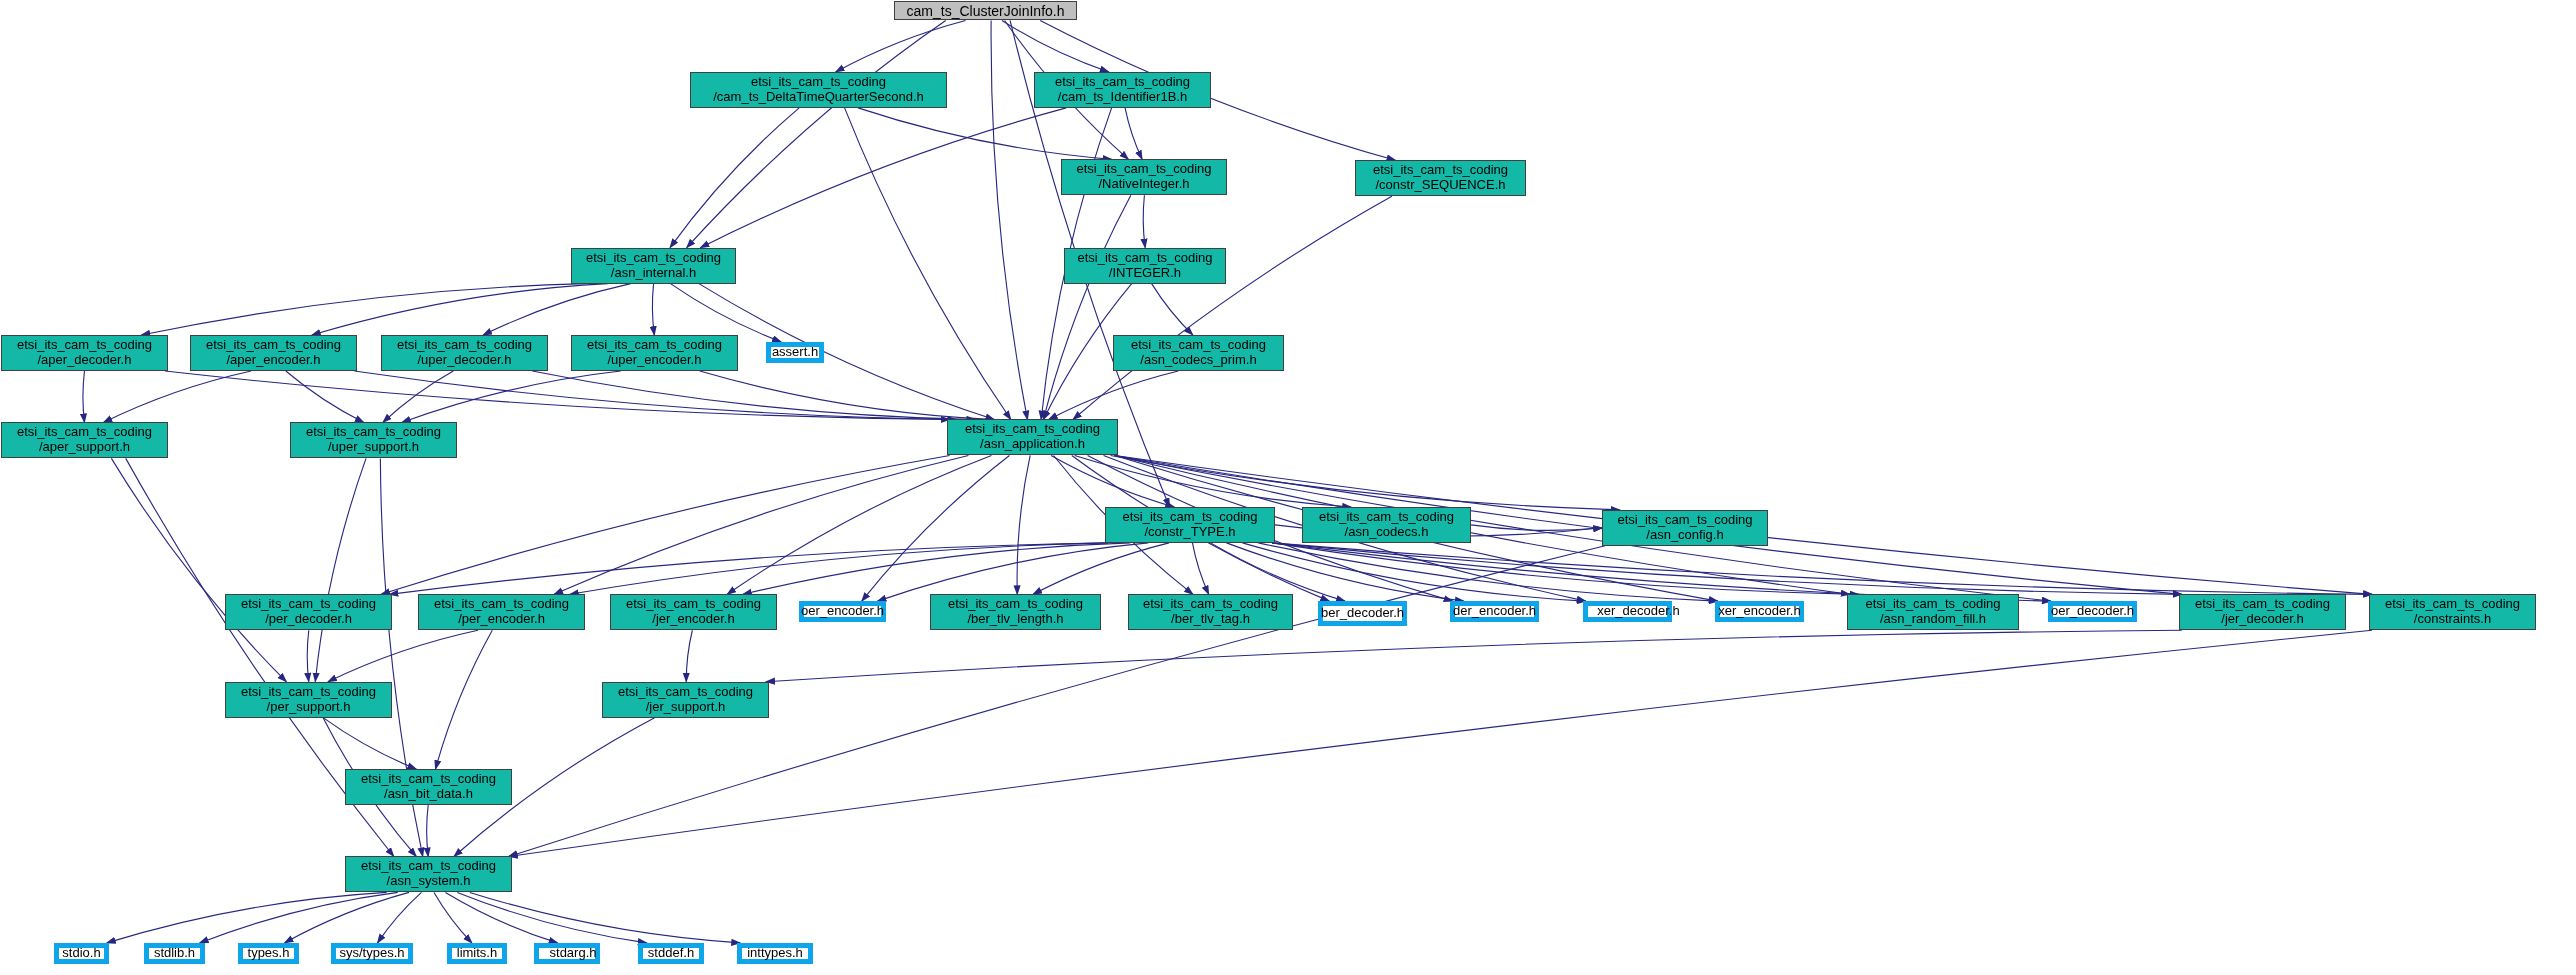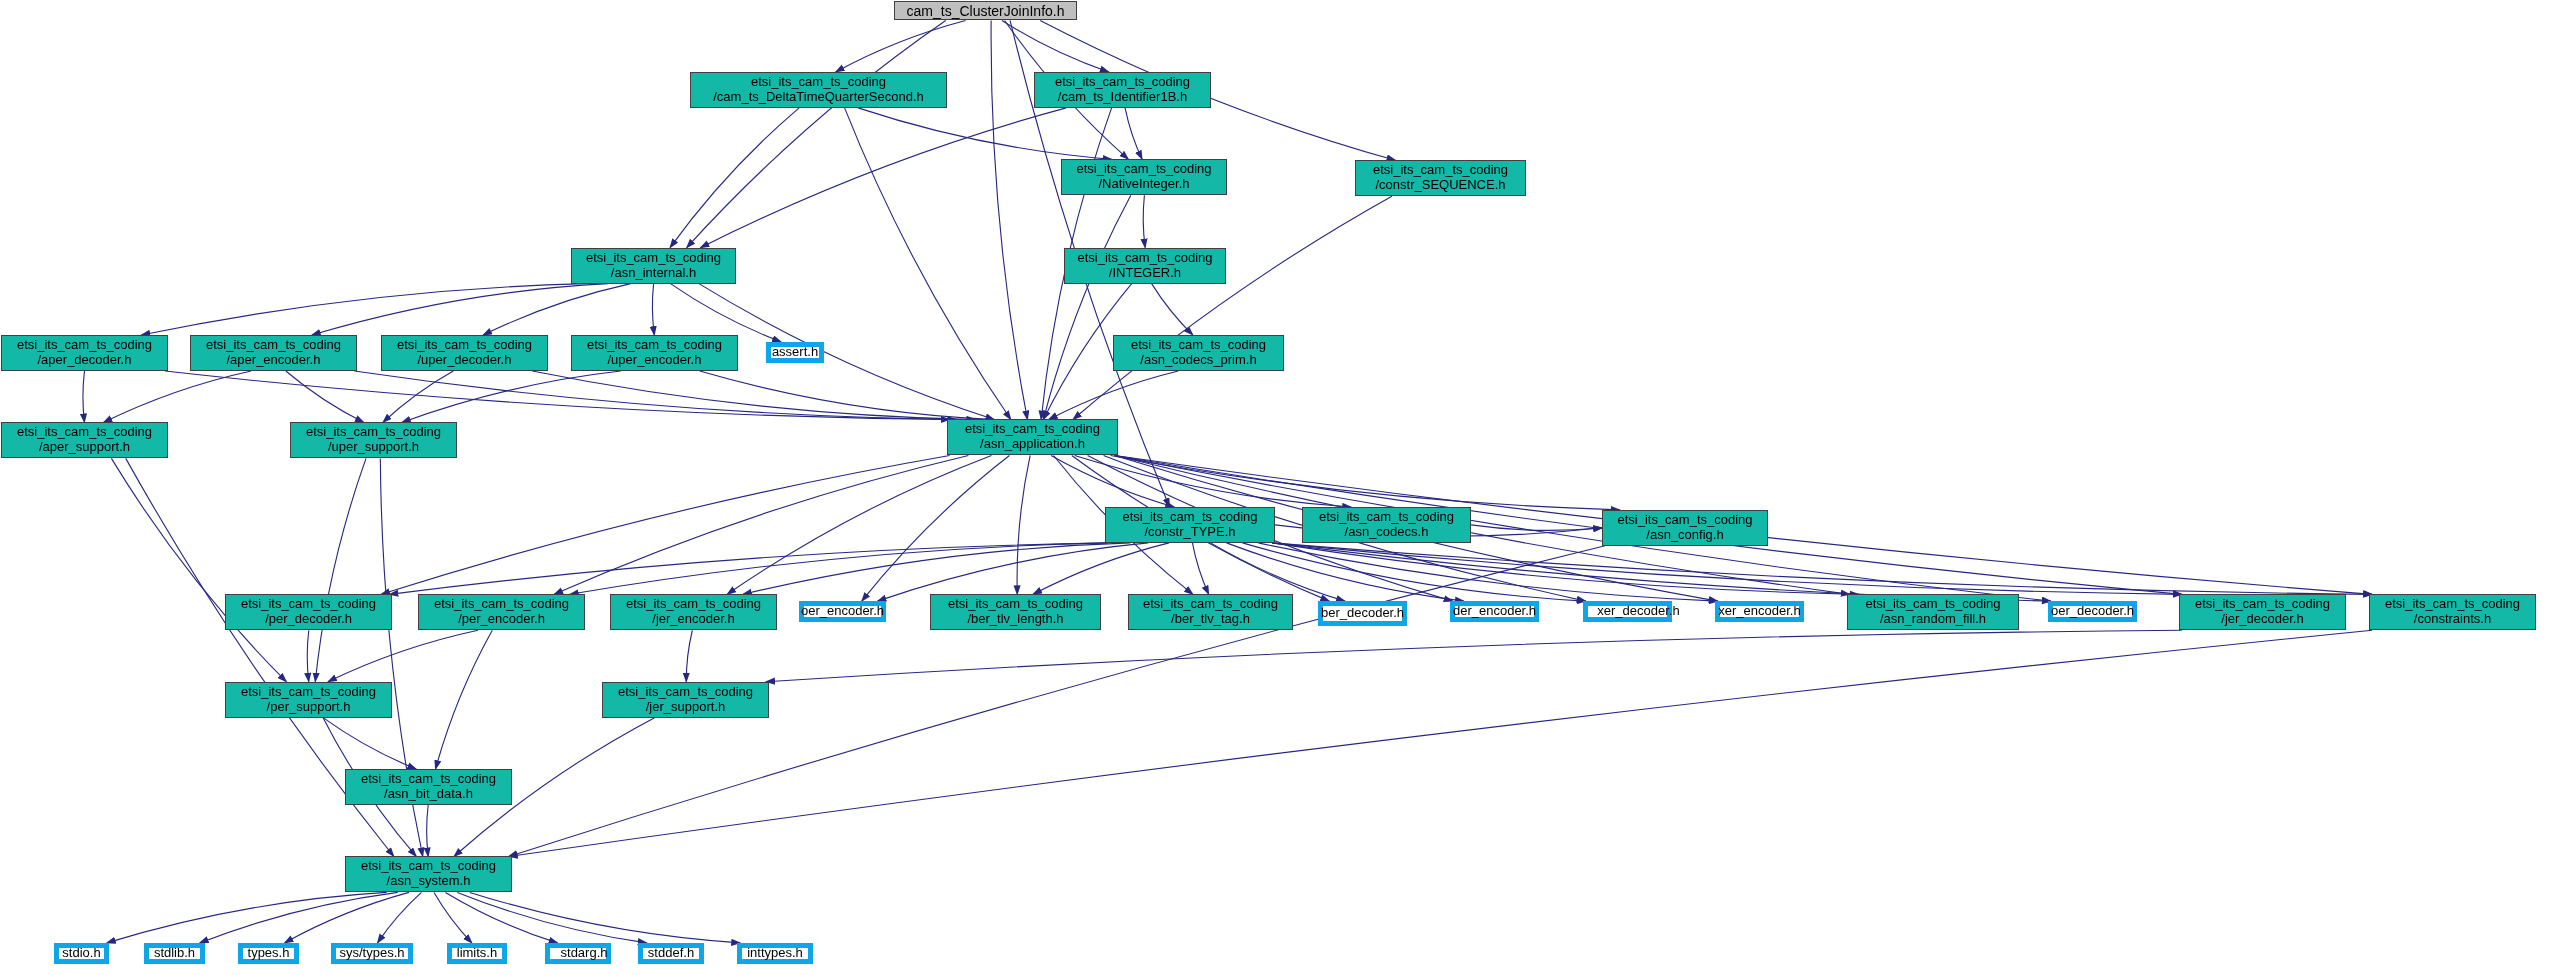--- a/index.html
+++ b/index.html
@@ -182,18 +182,18 @@
 /jer_support.h</div>
       <div class="node k-main" style="left: 345px; top: 769px; width: 167px; height: 36px;">etsi_its_cam_ts_coding
 /asn_bit_data.h</div>
       <div class="node k-main" style="left: 345px; top: 856px; width: 167px; height: 36px;">etsi_its_cam_ts_coding
 /asn_system.h</div>
       <div class="node k-ext" style="left: 54px; top: 943px; width: 55px; height: 21.4px;">stdio.h</div>
       <div class="node k-ext" style="left: 144px; top: 943px; width: 61px; height: 21.4px;">stdlib.h</div>
       <div class="node k-ext" style="left: 238px; top: 943px; width: 61px; height: 21.4px;">types.h</div>
       <div class="node k-ext" style="left: 331px; top: 943px; width: 82px; height: 21.4px;">sys/types.h</div>
       <div class="node k-ext" style="left: 447px; top: 943px; width: 60px; height: 21.4px;">limits.h</div>
-      <div class="node k-ext" style="left: 545px; top: 943px; width: 66px; height: 21.4px; padding-left: 12px;">stdarg.h</div>
+      <div class="node k-ext" style="left: 534px; top: 943px; width: 66px; height: 21.4px; padding-left: 12px;">stdarg.h</div>
       <div class="node k-ext" style="left: 638px; top: 943px; width: 66px; height: 21.4px;">stddef.h</div>
       <div class="node k-ext" style="left: 737px; top: 943px; width: 76px; height: 21.4px;">inttypes.h</div>
     </div>
 </div>
 
 
 </body></html>

